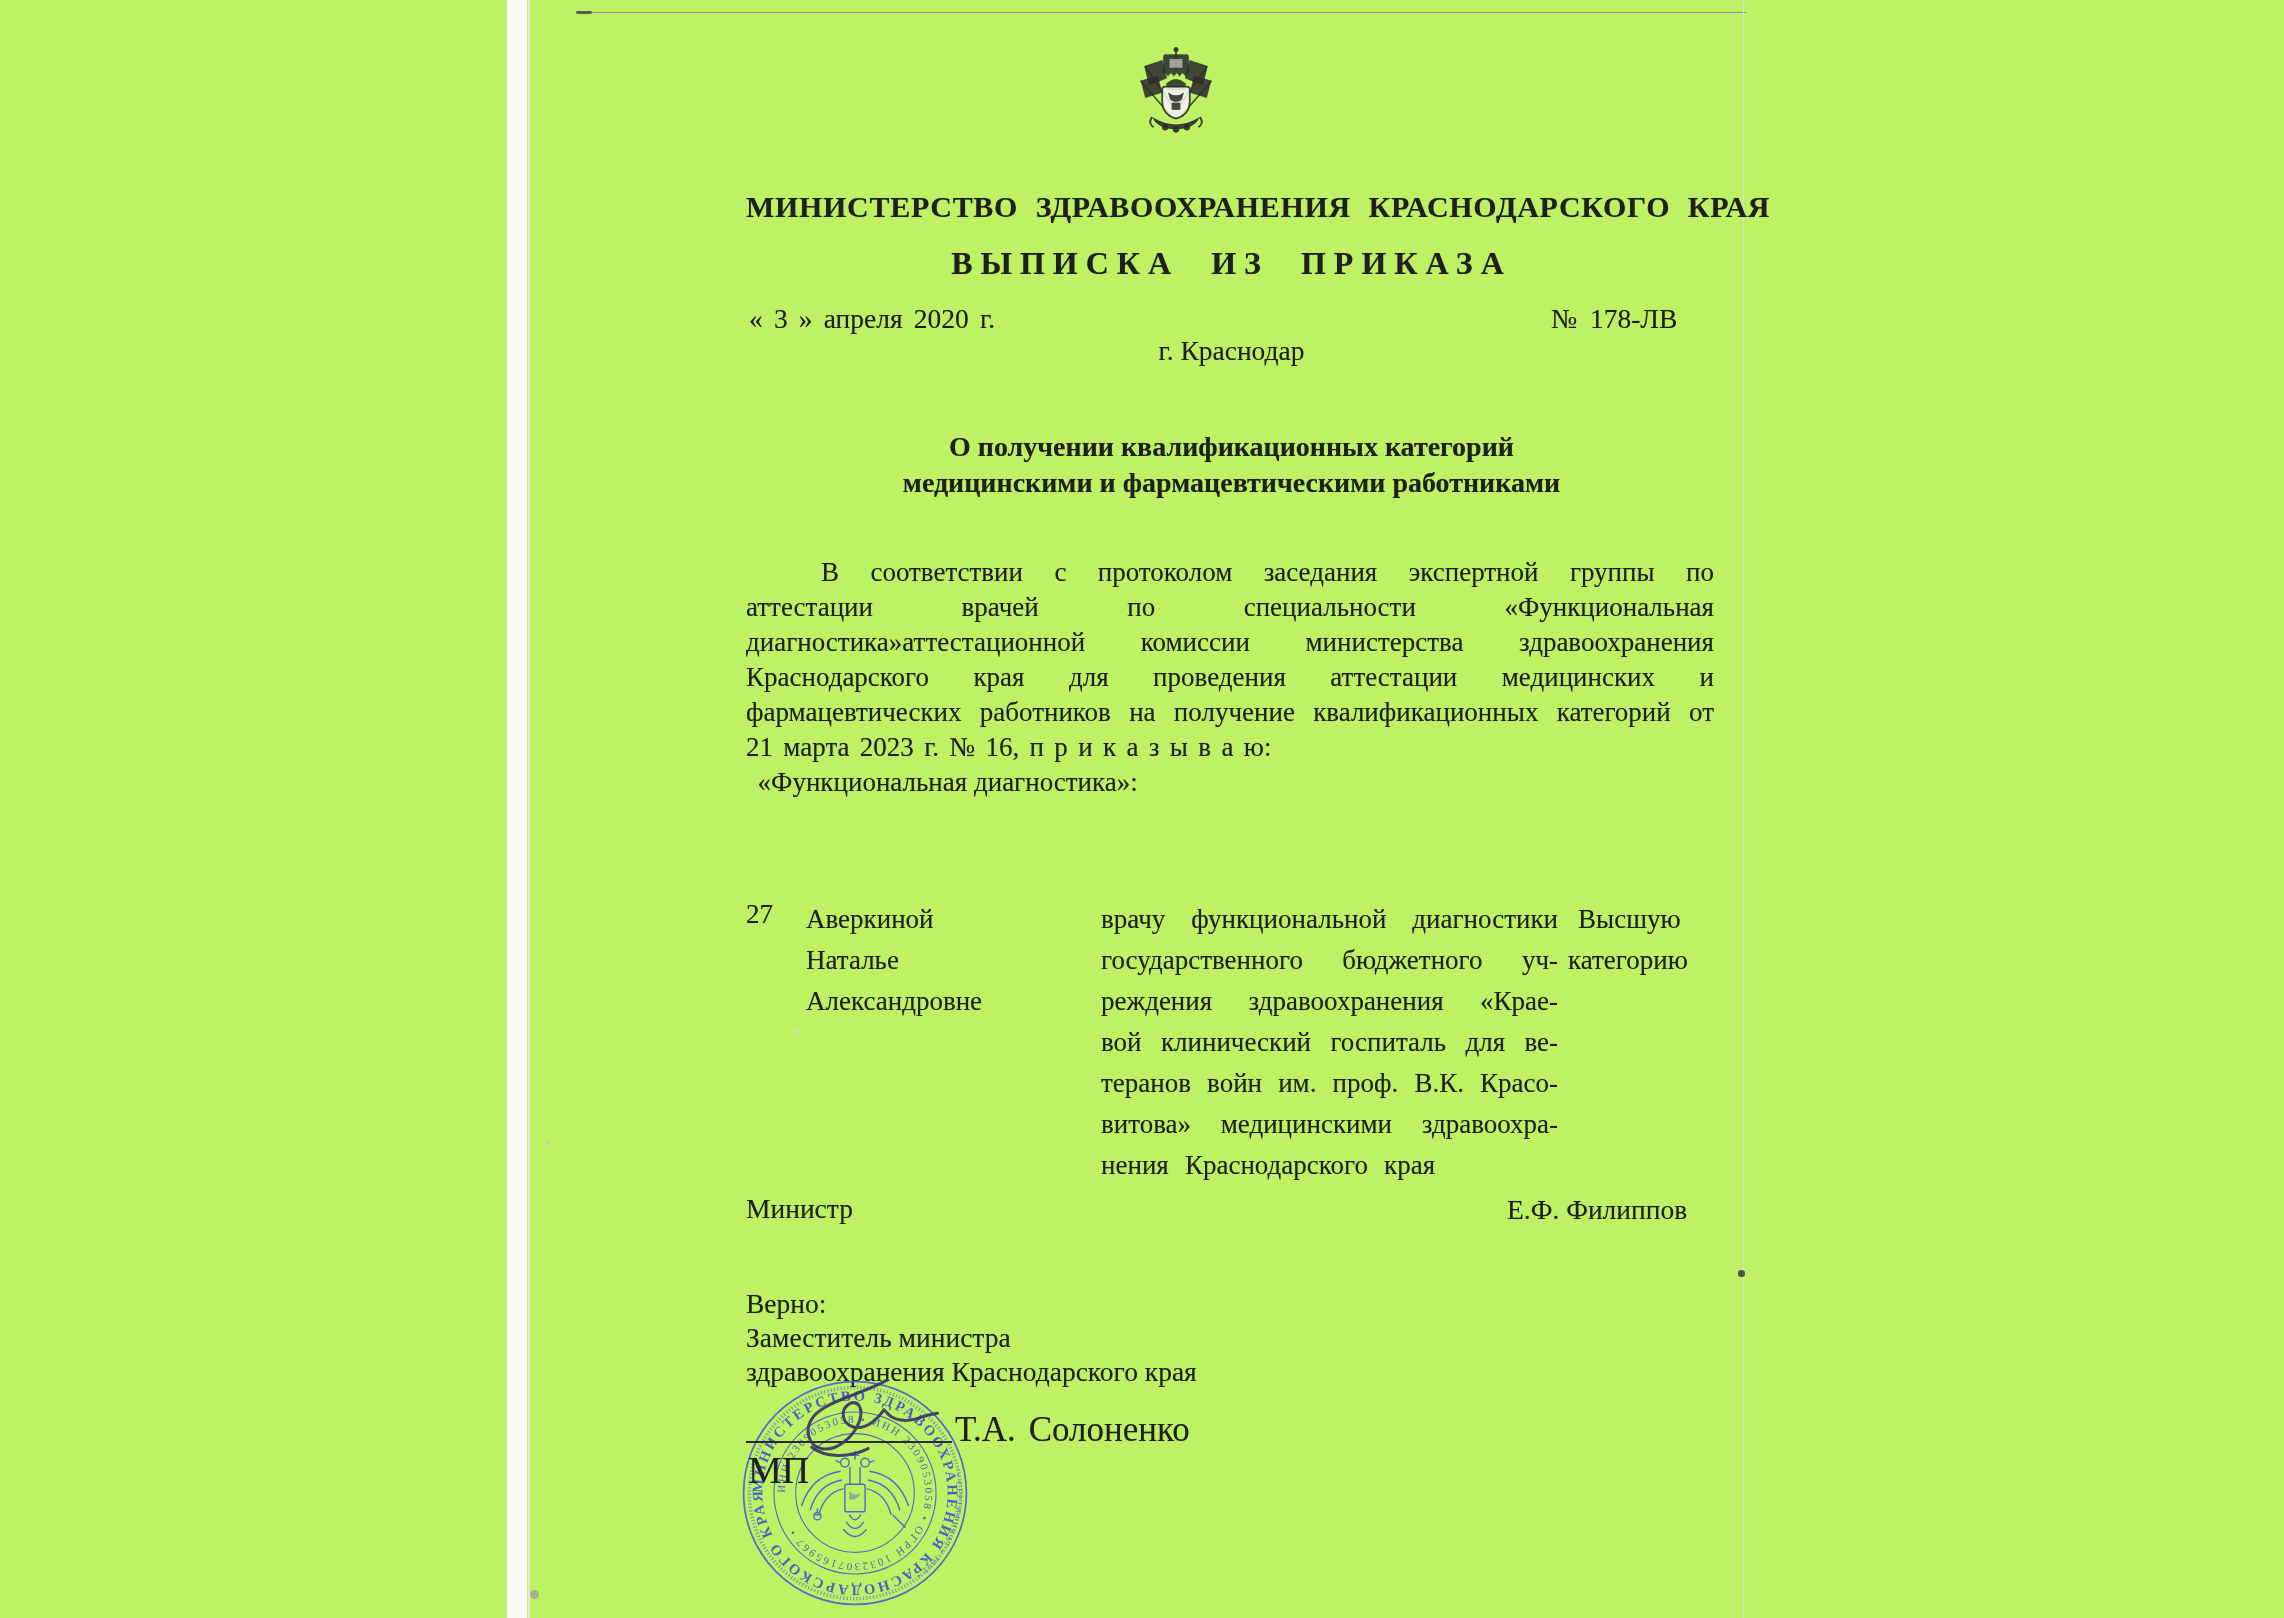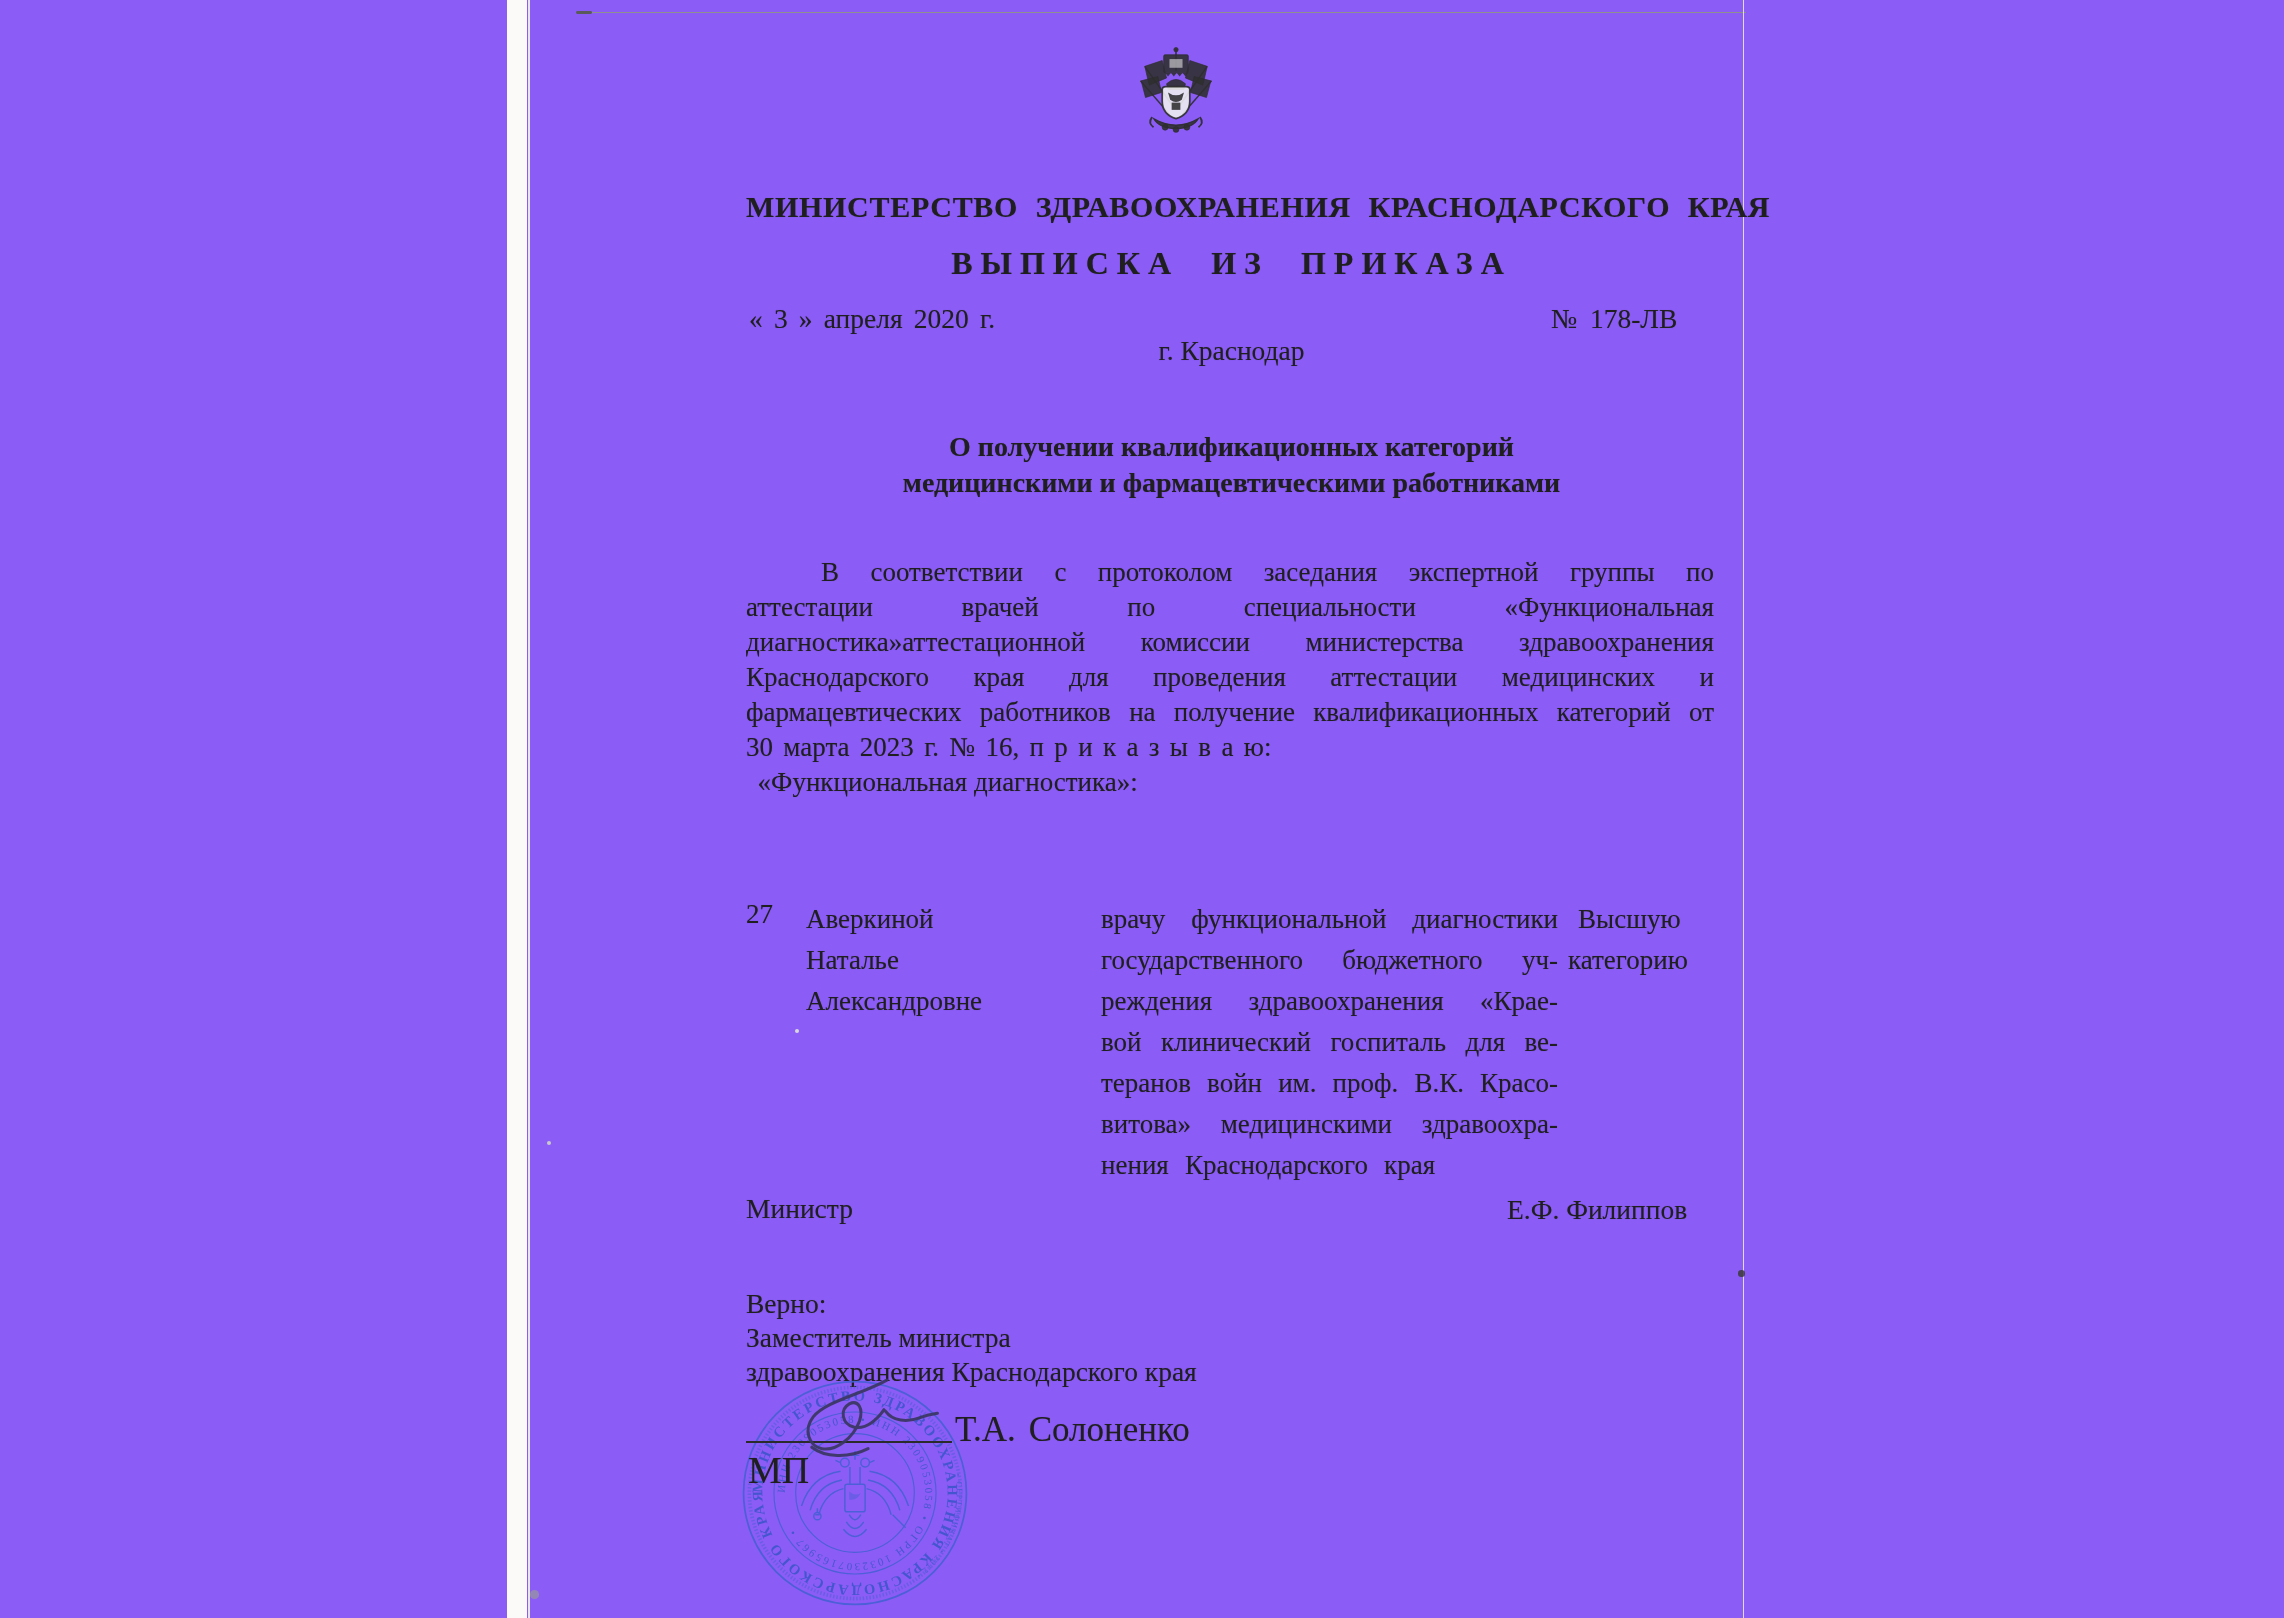--- a/index.html
+++ b/index.html
@@ -1,16 +1,16 @@
 <!DOCTYPE html>
 <html style="font-size:11.6px"><head>
 <meta charset="utf-8">
 <style>
   html,body{margin:0;padding:0;background:#ffffff;}
-  .canvas{position:relative;width:2284px;height:1618px;background:#8b5cf6;overflow:hidden;
+  .canvas{position:relative;width:2284px;height:1618px;background:#bef264;overflow:hidden;
           font-family:"Liberation Serif","DejaVu Serif",serif;color:#1f1f1f;}
   .abs{position:absolute;}
   .soft{text-shadow:0 0 0.7px rgba(40,40,40,.38);}
   
   .edge-top{left:576px;top:11.6px;width:1170px;height:1.4px;background:#8f8f8f;}
   .edge-top-tick{left:576px;top:11px;width:16px;height:2.9px;background:#5a5a5a;border-radius:1.4px;}
   .edge-left{left:528px;top:0;width:2.2px;height:1618px;background:#e8e6e0;}
   .edge-left-band{left:507px;top:0;width:20px;height:1618px;background:#fbfaf8;}
   .edge-right{left:1743px;top:0;width:1.4px;height:1618px;background:#dddddb;}
   .speck1{left:1738px;top:1270px;width:6.5px;height:6.5px;background:#3a3a3a;border-radius:50%;opacity:.85;}
@@ -109,21 +109,21 @@
     <div class="soft">О получении квалификационных категорий</div>
     <div class="soft">медицинскими и фармацевтическими работниками</div>
   </div>
 
   <div class="abs bodytext">
     <div class="jl just l1 soft">В соответствии с протоколом заседания экспертной группы по</div>
     <div class="jl just soft">аттестации врачей по специальности «Функциональная</div>
     <div class="jl just soft">диагностика»аттестационной комиссии министерства здравоохранения</div>
     <div class="jl just soft">Краснодарского края для проведения аттестации медицинских и</div>
     <div class="jl just soft">фармацевтических работников на получение квалификационных категорий от</div>
-    <div class="jl l6 soft">30 марта 2023 г. № 16, п р и к а з ы в а ю:</div>
+    <div class="jl l6 soft">21 марта 2023 г. № 16, п р и к а з ы в а ю:</div>
     <div class="jl l8 soft">«Функциональная диагностика»:</div>
   </div>
 
   <div class="abs t-num soft">27</div>
   <div class="abs t-name">
     <div class="soft">Аверкиной</div>
     <div class="soft">Наталье</div>
     <div class="soft">Александровне</div>
   </div>
   <div class="abs t-pos">

